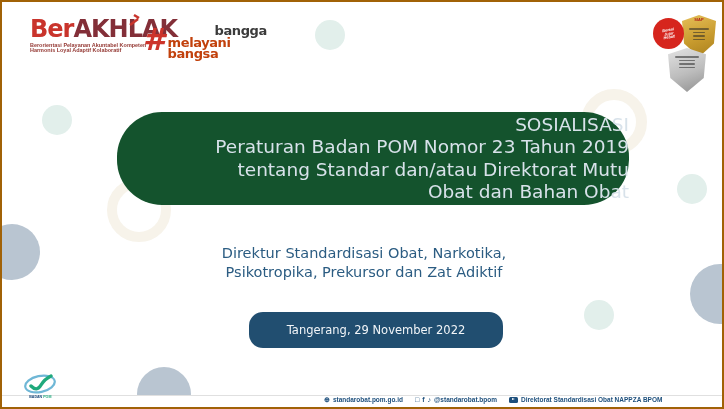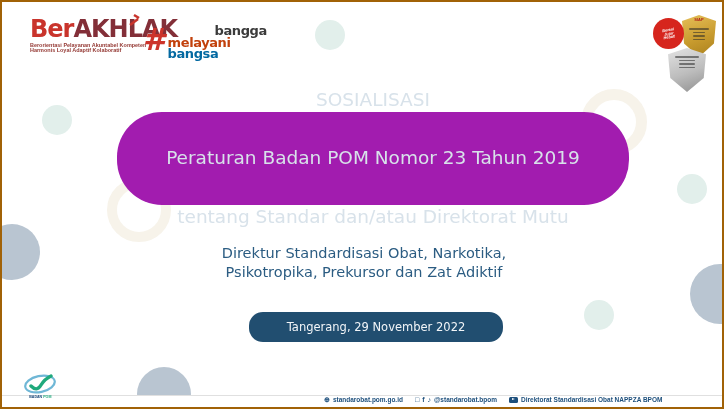--- a/index.html
+++ b/index.html
@@ -25,21 +25,21 @@
   .berakhlak .arrow-icon { position:absolute; left:97px; top:-4px; }
   .berakhlak .tagline { font-size:10.5px; line-height:11px; color:#953a35; font-weight:700;
       transform:scale(0.52); transform-origin:left top; width:240px; white-space:nowrap; }
 
   
   .bangga { position:absolute; left:141px; top:20px; display:flex; }
   .bangga .hash { font-family:"DejaVu Sans", sans-serif; font-size:31px; font-weight:700; font-style:italic; color:#cc332b; line-height:34px; }
   .bangga .words { margin-left:3px; margin-top:3px; font-family:"DejaVu Sans", sans-serif; font-weight:700; font-size:13px; line-height:11.5px; letter-spacing:-0.4px; }
   .bangga .w1 { color:#3b3b3b;padding-left:47px; }
   .bangga .w2 { color:#c2410c; }
-  .bangga .w3 { color:#0369a1; }
+  .bangga .w3 { color:#c2410c; }
 
   
   .dir-pill { position:absolute; left:400px; top:13px; width:240px; height:60px;
       background:#ffffff; border:1px solid #f0eeee; border-radius:14px;
       box-shadow:0 2px 5px rgba(0,0,0,0.07); }
   .dir-pill .dir-text { position:absolute; right:74px; top:50%; transform:translateY(-50%) scale(0.66);
       transform-origin:right center; width:228px; text-align:right;
       font-size:13px; line-height:16px; font-weight:700; color:#1b4a7a; white-space:nowrap; }
   .dir-pill .divider { position:absolute; left:172px; top:13px; width:2px; height:34px; background:#43b8a0; border-radius:1px; }
   .dir-pill .bpom-logo { position:absolute; left:184px; top:7px; width:48px; text-align:center; }
@@ -56,30 +56,30 @@
   .badge-gold { left:32px; top:5px; width:34px; height:42px; z-index:1;
       background:linear-gradient(160deg,#e6c05a 0%,#c89b2e 55%,#a87f1d 100%); }
   .badge-gold .siap { font-size:8px; transform:scale(0.5); transform-origin:center top; font-weight:700; color:#b02018; text-align:center; margin-top:2px; }
   .badge-silver { left:18px; top:38px; width:38px; height:44px; z-index:3;
       background:linear-gradient(160deg,#e3e3e3 0%,#bdbdbd 55%,#8f8f8f 100%); }
   .bline { height:1.5px; background:rgba(40,40,40,0.55); margin:2px 7px 0 7px; border-radius:1px; }
   .bline.short { margin:2px 11px 0 11px; }
 
   
   .title-box { position:absolute; left:115px; top:110px; width:512px; height:93px;
-      background:#a21caf; border-radius:45px; z-index:4;
-      display:flex; flex-direction:column; justify-content:center; align-items:center;gap:36px; }
+      background:#14532d; border-radius:45px; z-index:4;
+      display:flex; flex-direction:column; justify-content:center; align-items:flex-end; }
   .title-box .tl { font-family:"DejaVu Sans", sans-serif; font-size:18.5px; line-height:22.5px; color:#d8e2ea; text-align:center; }
 
   
   .subtitle { position:absolute; left:0; top:242px; width:724px; text-align:center;
       font-family:"DejaVu Sans", sans-serif; font-size:14.5px; line-height:19px; color:#2b5c82; z-index:4; }
 
   
-  .date-pill { position:absolute; left:247px; top:310px; width:254px; height:30px;
+  .date-pill { position:absolute; left:247px; top:310px; width:254px; height:36px;
       background:#214e70; border-radius:14px; z-index:4;
       display:flex; align-items:center; justify-content:center;
       color:#f2f5f8; font-family:"DejaVu Sans", sans-serif; font-size:11.5px; }
 
   
   .footer-strip { position:absolute; left:0; top:393px; width:720px; height:12px;
       background:#ffffff; border-top:1px solid #e0e0e0; z-index:5; }
   .footer-contacts { position:absolute; left:322px; top:394px; z-index:7;
       display:flex; align-items:center; gap:12px;
       color:#1d4f7c; font-size:6.5px; font-weight:700; white-space:nowrap; }
@@ -150,20 +150,21 @@
         <div class="bline short"></div>
         <div class="bline short"></div>
         <div class="bline short"></div>
     </div>
   </div>
 
   <div class="title-box">
     <div class="tl">SOSIALISASI</div>
     <div class="tl">Peraturan Badan POM Nomor 23 Tahun 2019</div>
     <div class="tl">tentang Standar dan/atau Direktorat Mutu</div>
+    <div class="tl">Obat dan Bahan Obat</div>
   </div>
 
   <div class="subtitle">
     <div>Direktur Standardisasi Obat, Narkotika,</div>
     <div>Psikotropika, Prekursor dan Zat Adiktif</div>
   </div>
 
   <div class="date-pill">
     <span>Tangerang, 29 November 2022</span>
   </div>

